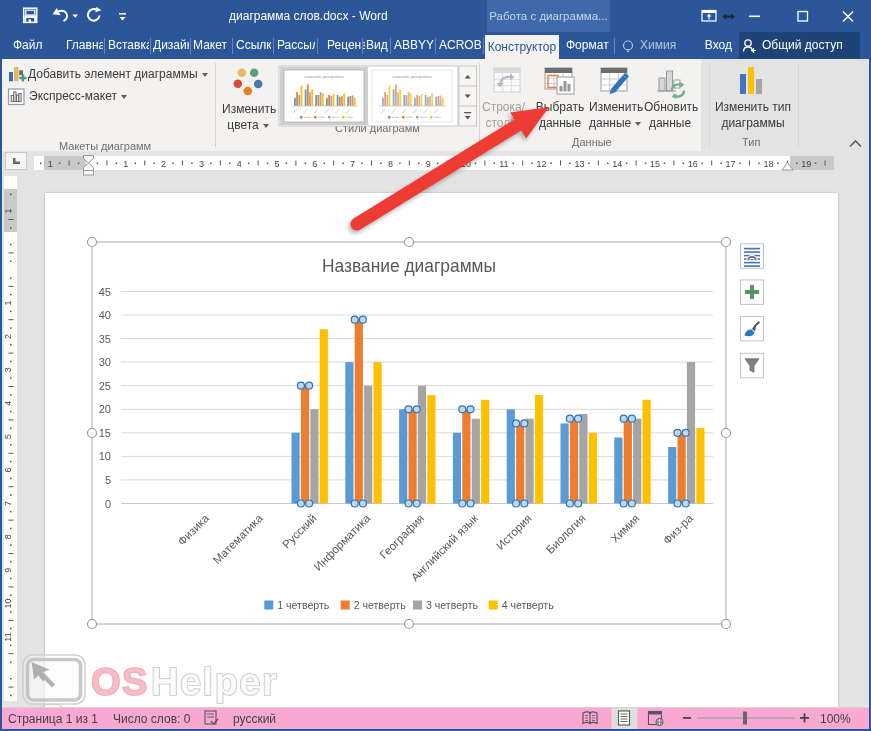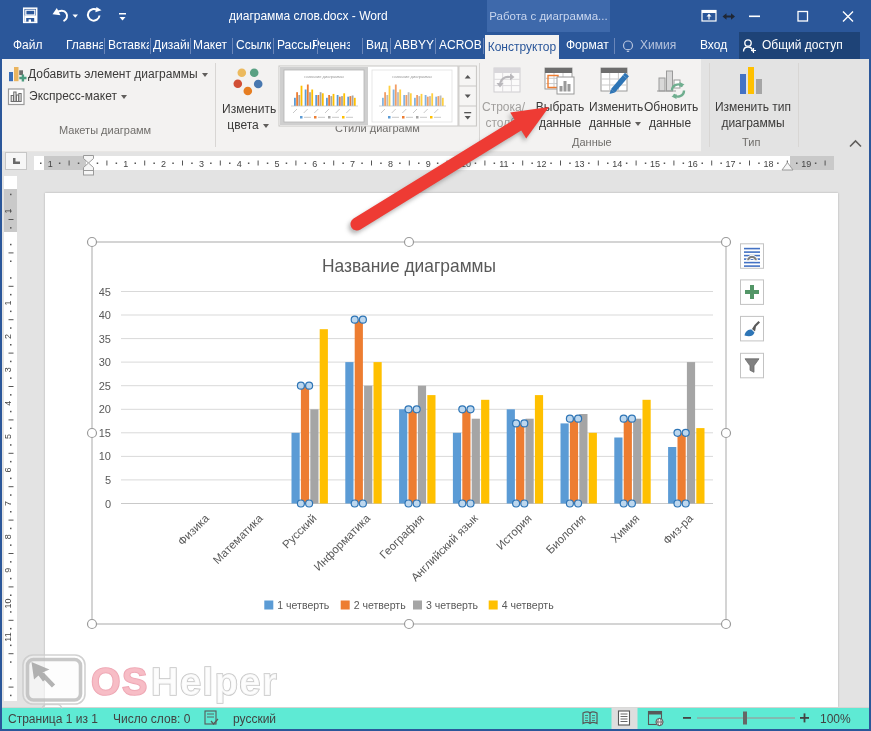--- a/index.html
+++ b/index.html
@@ -1,20 +1,20 @@
 <!DOCTYPE html>
 <html><head><meta charset="utf-8"><title>w</title><style>
 html,body{margin:0;padding:0;width:871px;height:731px;overflow:hidden;font-family:"Liberation Sans",sans-serif;background:#e3e3e3;}
 .abs{position:absolute;}
 #titlebar{left:0;top:0;width:871px;height:32px;background:#2b579a;}
 #tabrow{left:0;top:32px;width:871px;height:27px;background:#2b579a;}
 #ribbon{left:0;top:59px;width:701px;height:93px;background:#f3f2f1;border-bottom:1px solid #e8e6e4;box-sizing:border-box;}
 #workspace{left:0;top:152px;width:871px;height:555px;background:#e3e3e3;}
 #page{position:absolute;left:45px;top:41px;width:793px;height:514px;background:#ffffff;box-shadow:0 0 2px rgba(0,0,0,0.25);}
-#statusbar{left:0;top:707px;width:871px;height:24px;background:#5eead4;border-top:1px solid #d6d4d2;box-sizing:border-box;}
+#statusbar{left:0;top:707px;width:871px;height:24px;background:#f9a8d4;border-top:1px solid #d6d4d2;box-sizing:border-box;}
 .ttab{position:absolute;top:0;height:27px;line-height:27px;color:#ffffff;font-size:12px;white-space:nowrap;overflow:hidden;}
 .tsep{position:absolute;top:6px;height:16px;width:1px;background:#6a86b9;}
 .rlabel{position:absolute;font-size:11px;color:#706e6b;white-space:nowrap;}
 .rtext{position:absolute;font-size:12px;color:#3b3a39;white-space:nowrap;}
 .gsep{position:absolute;top:4px;height:84px;width:1px;background:#d8d6d4;}
 .caret{display:inline-block;width:0;height:0;border-left:3.5px solid transparent;border-right:3.5px solid transparent;border-top:4px solid #605e5c;vertical-align:middle;margin-left:4px;}
 .stext{position:absolute;top:0;height:22px;line-height:22px;font-size:12px;color:#424242;white-space:nowrap;}
 </style></head>
 <body>
 <div class="abs" id="titlebar">
@@ -46,29 +46,29 @@
     </svg>
 </div>
 <div class="abs" id="tabrow">
   <div class="ttab" style="left:13px;width:40px;">Файл</div>
   <div class="ttab" style="left:66px;width:37px;">Главна</div>
   <div class="ttab" style="left:108px;width:41px;">Вставка</div>
   <div class="ttab" style="left:153px;width:36px;">Дизайн</div>
   <div class="ttab" style="left:193px;width:37px;">Макет</div>
   <div class="ttab" style="left:236px;width:35px;">Ссылки</div>
   <div class="ttab" style="left:277px;width:38px;">Рассылк</div>
-  <div class="ttab" style="left:312px;width:38px;">Реценз</div>
+  <div class="ttab" style="left:327px;width:38px;">Реценз</div>
   <div class="ttab" style="left:366px;width:22px;">Вид</div>
   <div class="ttab" style="left:394px;width:40px;">ABBYY</div>
   <div class="ttab" style="left:439px;width:42px;">ACROB</div>
   <div class="abs" style="left:484.7px;top:3px;width:74.4px;height:24px;background:#f3f2f1;"></div>
   <div class="ttab" style="left:484.7px;top:3px;height:24px;line-height:24px;width:74.4px;text-align:center;color:#2b579a;">Конструктор</div>
   <div class="ttab" style="left:566px;width:45px;">Формат</div>
   <div class="ttab" style="left:640px;width:50px;color:#b6c3dd;">Химия</div>
-  <div class="ttab" style="left:700px;width:32px;">Вход</div>
+  <div class="ttab" style="left:700px;width:32px;text-align:right;">Вход</div>
   <div class="abs" style="left:739px;top:0;width:121px;height:27px;background:#1e4377;"></div>
   <div class="ttab" style="left:762px;width:98px;">Общий доступ</div>
   <svg class="abs" style="left:0;top:0" width="871" height="27" viewBox="0 0 871 27">
     <circle cx="628" cy="13.5" r="4.5" fill="none" stroke="#b6c3dd" stroke-width="1.2"></circle>
     <path d="M 626.3 17.5 h 3.4 M 626.8 19.5 h 2.4" stroke="#b6c3dd" stroke-width="1"></path>
     <circle cx="748" cy="11" r="3.2" fill="none" stroke="#ffffff" stroke-width="1.3"></circle>
     <path d="M 743.5 19.5 c 0 -3 2 -4.5 4.5 -4.5 c 2.5 0 4.5 1.5 4.5 4.5" fill="none" stroke="#ffffff" stroke-width="1.3"></path>
     <path d="M 753.5 16 v 5 M 751 18.5 h 5" stroke="#ffffff" stroke-width="1.2"></path>
   </svg>
   <div class="tsep" style="left:104px"></div>
@@ -79,21 +79,21 @@
     <div class="tsep" style="left:317px"></div>
   <div class="tsep" style="left:362px"></div>
     <div class="tsep" style="left:390px"></div>
   <div class="tsep" style="left:435px"></div>
     <div class="tsep" style="left:483px"></div>
   <div class="tsep" style="left:614px"></div>
 </div>
 <div class="abs" id="ribbon">
   <div class="rtext" style="left:28px;top:8px;">Добавить элемент диаграммы<span class="caret"></span></div>
   <div class="rtext" style="left:29px;top:30px;">Экспресс-макет<span class="caret"></span></div>
-  <div class="rlabel" style="left:59px;top:65px;text-align:right;">Макеты диаграмм</div>
+  <div class="rlabel" style="left:59px;top:81px;text-align:right;">Макеты диаграмм</div>
   <div class="rtext" style="left:222px;top:43px;width:52px;text-align:center;">Изменить</div>
   <div class="rtext" style="left:222px;top:59px;width:52px;text-align:center;">цвета<span class="caret"></span></div>
   <div class="rlabel" style="left:303px;top:63px;margin-left:32px;">Стили диаграмм</div>
   <div class="rtext" style="left:482px;top:41px;width:52px;text-align:left;color:#a19f9d;">Строка/</div>
   <div class="rtext" style="left:482px;top:57px;width:52px;text-align:center;color:#a19f9d;">столбец</div>
   <div class="rtext" style="left:534px;top:41px;width:52px;text-align:center;">Выбрать</div>
   <div class="rtext" style="left:534px;top:57px;width:52px;text-align:center;">данные</div>
   <div class="rtext" style="left:589px;top:41px;width:52px;text-align:center;">Изменить</div>
   <div class="rtext" style="left:589px;top:57px;width:52px;text-align:center;">данные<span class="caret"></span></div>
   <div class="rtext" style="left:644px;top:41px;width:52px;text-align:center;">Обновить</div>

